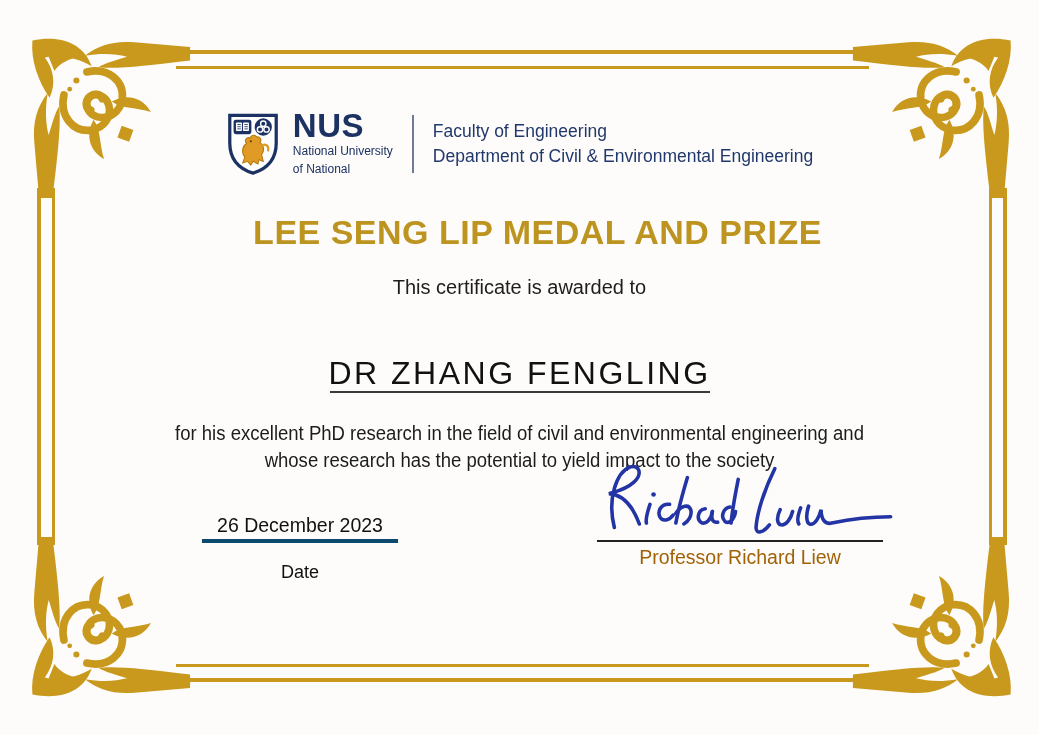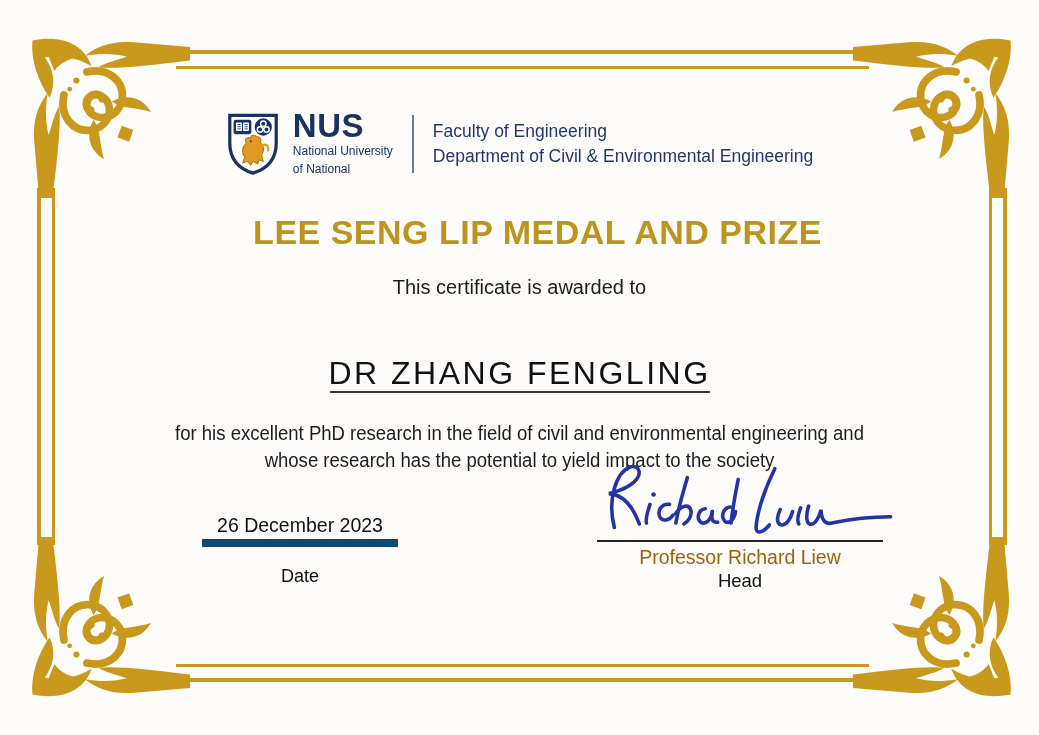--- a/index.html
+++ b/index.html
@@ -45,21 +45,21 @@
   .recipient{position:absolute;top:336px;left:0;width:100%;text-align:center;
          font-size:32px;font-weight:normal;color:#111;letter-spacing:2.5px;margin-top:19px;}
   .name-rule{position:absolute;top:391px;left:50%;transform:translateX(-50%);
          width:380px;height:2px;background:#3a3a3a;}
   .citation{position:absolute;top:420px;left:0;width:100%;text-align:center;
          font-size:19.5px;color:#1c1c1c;line-height:1.4;transform:scaleX(0.95);}
 
   
   .date-block{position:absolute;left:165px;top:514px;width:270px;text-align:center;}
   .date-value{display:inline-block;font-size:19.5px;color:#111;
-         border-bottom:8px solid #0c4a6e;padding:0 15px 2px 15px;}
+         border-bottom:4px solid #0c4a6e;padding:0 15px 2px 15px;}
   .date-label{font-size:18px;color:#111;margin-top:19px;}
 
   
   .sign-block{position:absolute;left:565px;top:458px;width:350px;text-align:center;}
   .sig-svg{display:block;width:350px;height:82px;}
   .sig-line{width:286px;height:0;border-top:2px solid #222;margin:0 auto;}
   .sig-name{font-size:19.5px;color:#a16207;margin-top:4px;}
   .sig-title{font-size:18.5px;color:#111;margin-top:1px;}
 </style>
 </head>
@@ -200,16 +200,15 @@
         <path d="M173,24 C169,44 166,62 165,73"></path>
         <path d="M214,12 C202,36 194,62 193,78 C193,86 201,84 208,75"></path>
         <path d="M220,58 C216,66 216,74 221,75 C227,76 232,68 234,60"></path>
         <path d="M243,56 C240,64 239,71 241,74"></path>
         <path d="M252,54 C249,63 249,72 253,74 C259,76 264,66 266,58 C266,68 270,75 278,73 C302,68 326,66 344,66"></path>
       </g>
       <circle cx="78" cy="41" r="2.6" fill="#2334A5"></circle>
     </svg>
     <div class="sig-line"></div>
     <div class="sig-name">Professor Richard Liew</div>
-    <div class="sig-title">Head</div>
   </div>
 
 </div>
 
 </body></html>

